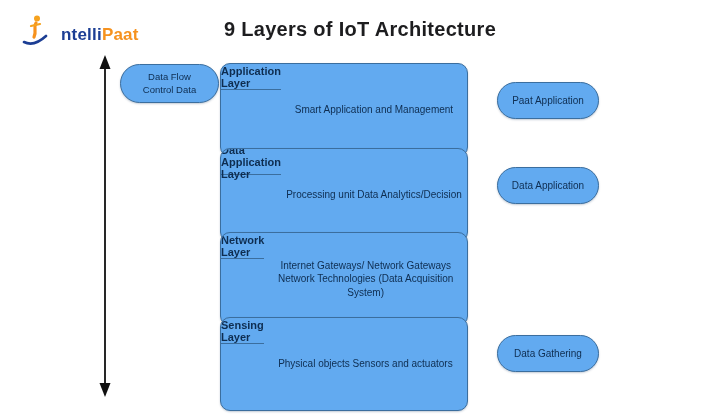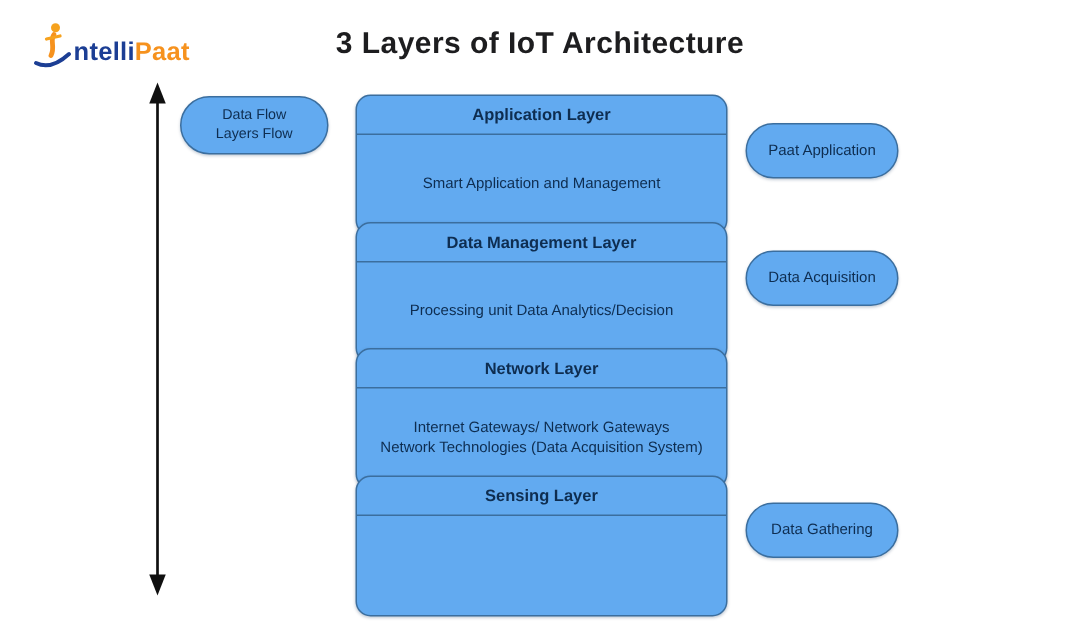--- a/index.html
+++ b/index.html
@@ -12,21 +12,21 @@
   }
   .canvas {
     position: absolute; inset: 0;
     width: 720px; height: 416px;
     background: #ffffff;
   }
 
   
   .logo {
     position: absolute; left: 22px; top: 16px;
-    display: flex; align-items: flex-end; gap: 1px;
+    display: flex; align-items: flex-end; gap: 13px;
     height: 30px;
   }
   .logo svg { display: block; }
   .logo-text { font-size: 17px; font-weight: 700; letter-spacing: 0.2px; line-height: 1; padding-bottom: 3px; }
   .logo-navy   { color: var(--logo-navy, #1c3e94); }
   .logo-orange { color: var(--logo-orange, #f6921e); }
 
   
   .title {
     position: absolute; left: 50%; top: 18px; transform: translateX(-50%);
@@ -51,26 +51,26 @@
   }
   .pill-flow { left: 120px; top: 64px; width: 99px; height: 39px; font-size: 9.5px; }
   .pill-tag  { left: 497px; width: 102px; height: 37px; }
   .pill-tag-0 { top: 82px; }
   .pill-tag-1 { top: 167px; }
   .pill-tag-2 { top: 250px; }
   .pill-tag-3 { top: 335px; }
 
   
   .layer-box {
-    position: absolute; left: 237px; width: 248px; height: 94px;
+    position: absolute; left: 220px; width: 248px; height: 94px;
     background: var(--node-fill, #62aaf0);
     border: 1.5px solid var(--node-border, #3b6e9e);
     border-radius: 10px;
     overflow: hidden;
-    display: flex; flex-direction: column;
+    display: flex; flex-direction: row;
     box-shadow: 0 1px 2px rgba(20,50,90,0.25);
   }
   .layer-box-0 { top: 63px; }
   .layer-box-1 { top: 148px; }
   .layer-box-2 { top: 232px; }
   .layer-box-3 { top: 317px; }
   .layer-header {
     height: 26px; flex: 0 0 26px;
     display: flex; align-items: center; justify-content: center;
     border-bottom: 1.5px solid var(--node-border, #3b6e9e);
@@ -96,57 +96,61 @@
       <svg width="26" height="32" viewBox="0 0 26 32">
         <circle cx="15" cy="4.5" r="3" fill="#f6a21e"></circle>
         <path d="M14 9 C11 13 15 17 12 23" stroke="#f6921e" stroke-width="3.2" fill="none" stroke-linecap="round"></path>
         <path d="M9 12 L18 10" stroke="#f6a21e" stroke-width="2.2" fill="none" stroke-linecap="round"></path>
         <path d="M2 28 Q12 33 24 22" stroke="#1c3e94" stroke-width="2.6" fill="none" stroke-linecap="round"></path>
       </svg>
     </span>
     <span class="logo-text"><span class="logo-navy">ntelli</span><span class="logo-orange">Paat</span></span>
   </div>
 
-  <h1 class="title">3 Layers of IoT Architecture</h1>
+  <h1 class="title">9 Layers of IoT Architecture</h1>
 
   <svg class="flow-arrow" width="20" height="344" viewBox="0 0 20 344">
     <line x1="10" y1="12" x2="10" y2="332" stroke="var(--arrow, #101010)" stroke-width="1.8"></line>
     <polygon points="10,1 4.5,15 15.5,15" fill="var(--arrow, #101010)"></polygon>
     <polygon points="10,343 4.5,329 15.5,329" fill="var(--arrow, #101010)"></polygon>
   </svg>
 
   <div class="pill pill-flow">
     <span>Data Flow</span>
-    <span>Layers Flow</span>
+    <span>Control Data</span>
   </div>
 
   <div class="layer-box layer-box-0">
     <div class="layer-header">Application Layer</div>
     <div class="layer-body">
       <span>Smart Application and Management</span>
       <span></span>
     </div>
   </div>
   <div class="pill pill-tag pill-tag-0">Paat Application</div>
 
   <div class="layer-box layer-box-1">
-    <div class="layer-header">Data Management Layer</div>
+    <div class="layer-header">Data Application Layer</div>
     <div class="layer-body">
       <span>Processing unit Data Analytics/Decision</span>
       <span></span>
     </div>
   </div>
-  <div class="pill pill-tag pill-tag-1">Data Acquisition</div>
+  <div class="pill pill-tag pill-tag-1">Data Application</div>
 
   <div class="layer-box layer-box-2">
     <div class="layer-header">Network Layer</div>
     <div class="layer-body">
       <span>Internet Gateways/ Network Gateways</span>
       <span>Network Technologies (Data Acquisition System)</span>
     </div>
   </div>
 
   <div class="layer-box layer-box-3">
     <div class="layer-header">Sensing Layer</div>
+    <div class="layer-body">
+      <span>Physical objects Sensors and actuators</span>
+      <span></span>
+    </div>
   </div>
   <div class="pill pill-tag pill-tag-3">Data Gathering</div>
 
 </div>
 
 </body></html>

